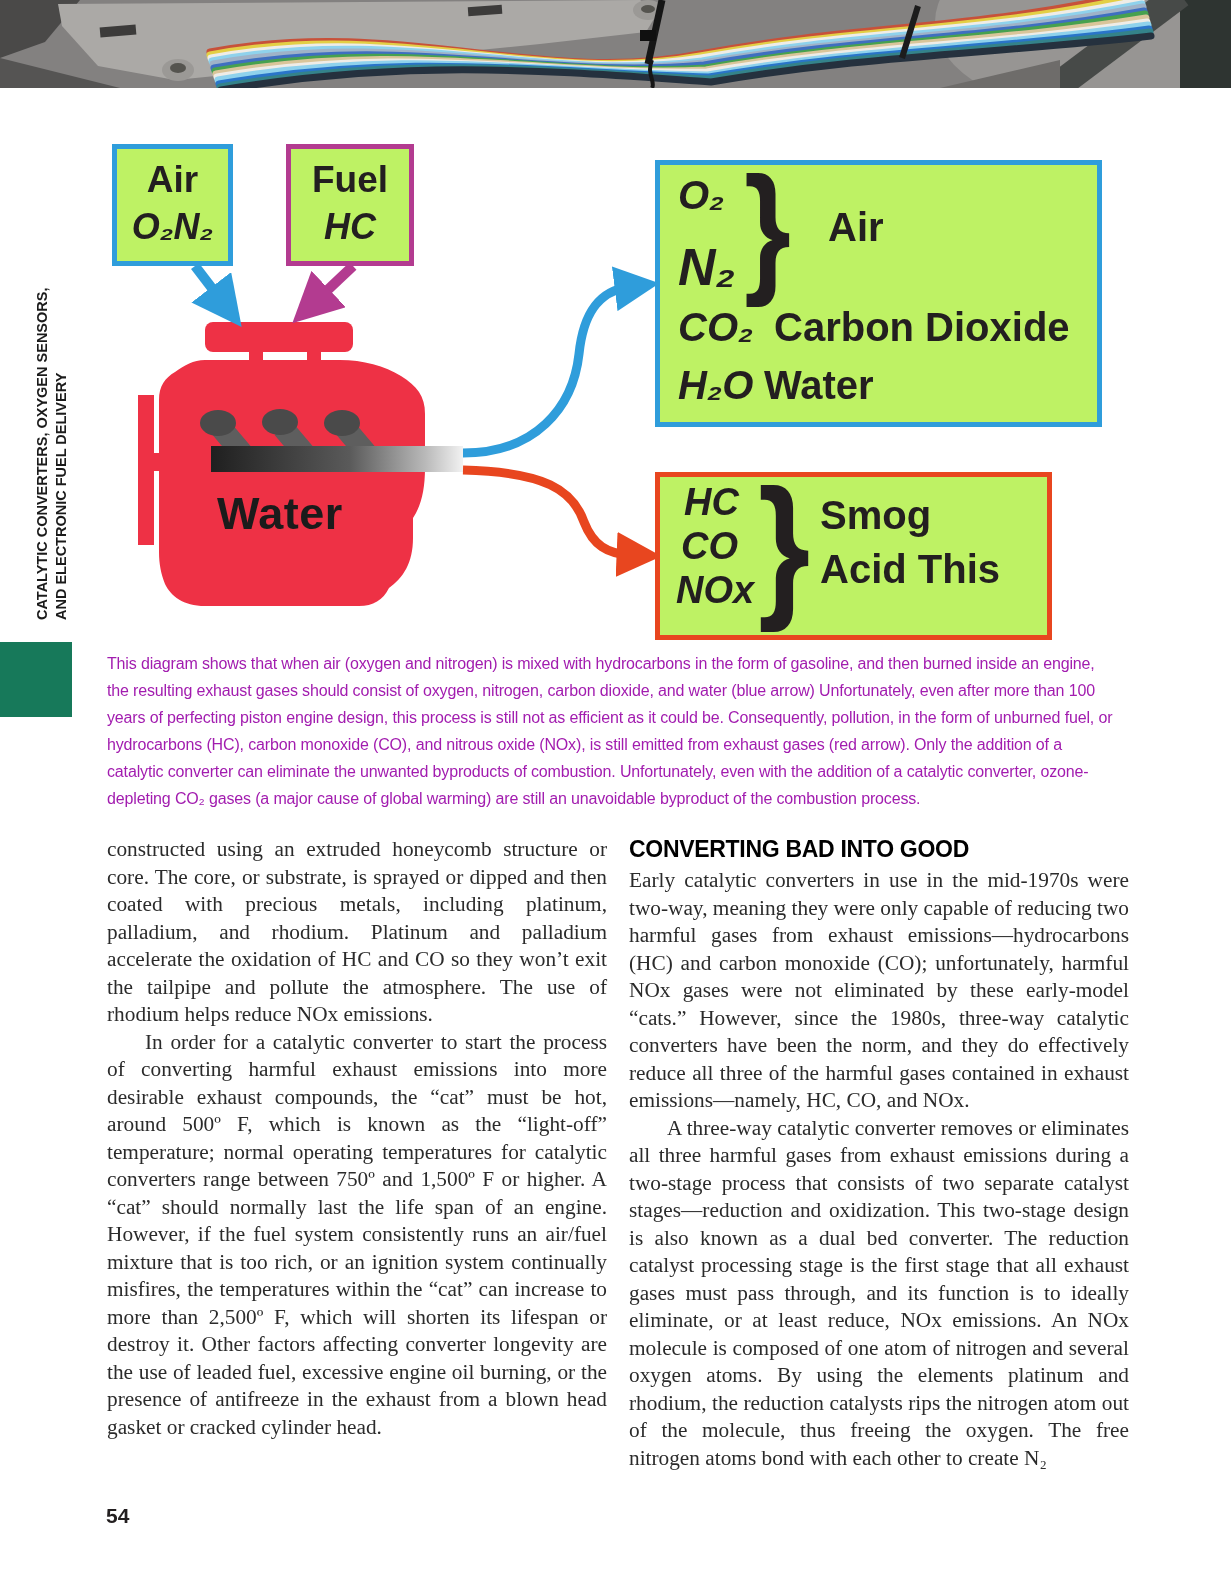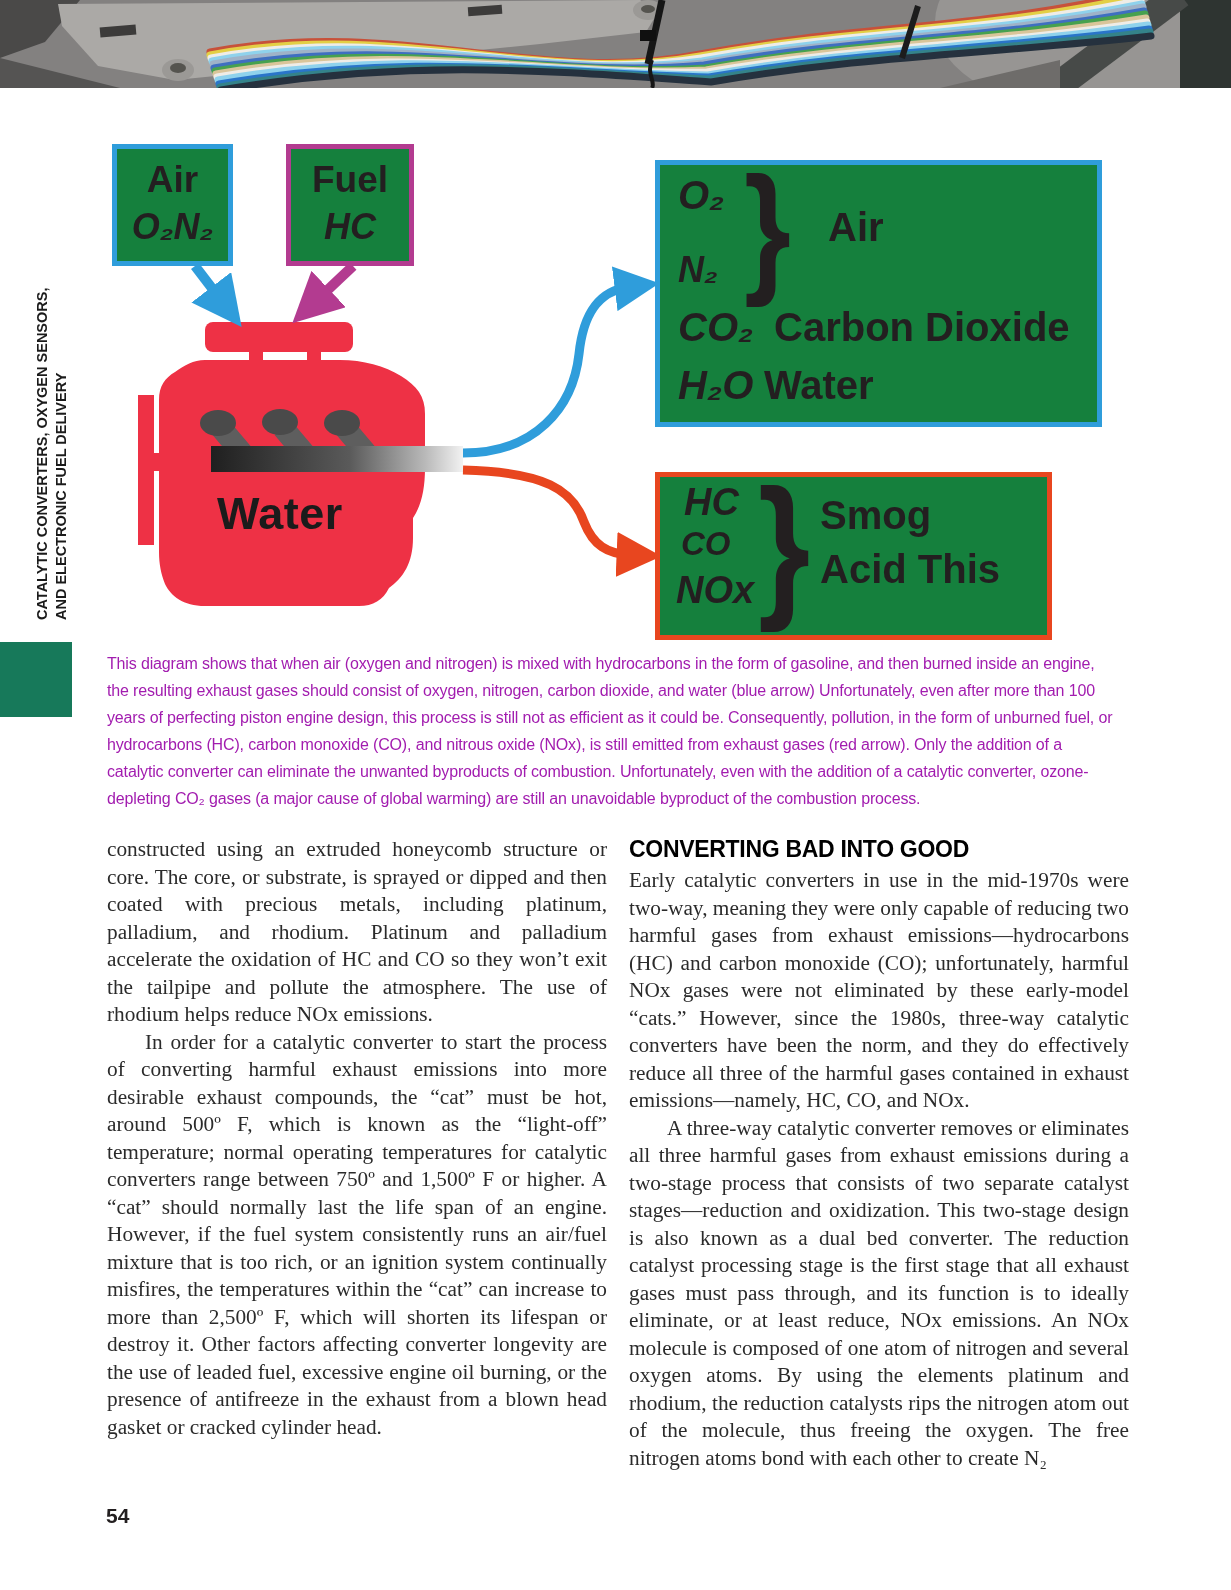--- a/index.html
+++ b/index.html
@@ -18,44 +18,44 @@
     transform:rotate(-90deg); transform-origin:center;
     font-weight:700; font-size:14.5px; line-height:19px; letter-spacing:0px;
     color:#1b1b1b; white-space:nowrap;
   }
   .green-square { position:absolute; left:0; top:642px; width:72px; height:75px; background:#17795a; }
   .page-number { position:absolute; left:106px; top:1504px; font-weight:700; font-size:21px; color:#231f20; }
 
   
   .diagram { position:absolute; left:105px; top:138px; width:1015px; height:510px; }
   .diagram svg.flow { position:absolute; left:0; top:0; }
-  .io-box { position:absolute; background:#15803d; box-sizing:border-box; }
+  .io-box { position:absolute; background:#bef264; box-sizing:border-box; }
   .air-box  { left:7px;   top:6px;  width:121px; height:122px; border:5px solid #2f9ddb; }
   .fuel-box { left:181px; top:6px;  width:128px; height:122px; border:5px solid #b33b90; }
   .in-box-content { width:100%; height:100%; display:flex; flex-direction:column; align-items:center; justify-content:center; }
   .in-title   { font-weight:700; font-size:37px; line-height:44px; }
   .in-formula { font-weight:700; font-size:36px; line-height:50px; font-style:italic; }
 
   .clean-box { left:550px; top:22px;  width:447px; height:267px; border:5px solid #2f9ddb; }
   .dirty-box { left:550px; top:334px; width:397px; height:168px; border:5px solid #e8461f; }
   .io-box span { position:absolute; white-space:nowrap; font-weight:700; }
   .fm { font-style:italic; }
   .brace { font-weight:700; transform:scaleX(0.85); transform-origin:left top; }
 
   .clean-f1 { left:18px;  top:8px;   font-size:40px; }
-  .clean-f2 { left:18px;  top:84px;  font-size:36px; }
+  .clean-f2 { left:18px;  top:72px;  font-size:52px; }
   .clean-brace { left:84px; top:-8px; font-size:142px; line-height:142px; }
   .clean-air { left:168px; top:40px; font-size:40px; }
   .clean-f3 { left:18px;  top:140px; font-size:40px; }
   .clean-l3 { left:114px; top:140px; font-size:40px; }
   .clean-f4 { left:18px;  top:198px; font-size:40px; }
   .clean-l4 { left:104px; top:198px; font-size:40px; }
 
   .dirty-f1 { left:24px;  top:4px;   font-size:38px; }
-  .dirty-f2 { left:21px;  top:48px;  font-size:33px; }
+  .dirty-f2 { left:21px;  top:48px;  font-size:38px; }
   .dirty-f3 { left:16px;  top:92px;  font-size:38px; }
   .dirty-brace { left:98px; top:-12px; font-size:158px; line-height:158px; }
   .dirty-l1 { left:160px; top:16px;  font-size:40px; }
   .dirty-l2 { left:160px; top:70px;  font-size:40px; }
 
   .engine-label {
     position:absolute; left:112px; top:350px; font-weight:700; font-size:45px;
     letter-spacing:0.5px; color:#1b1b1b;
   }
 

